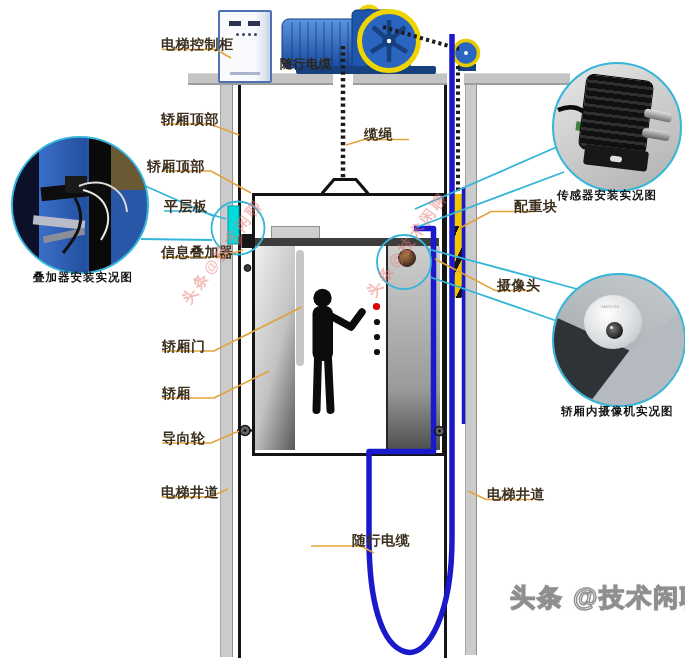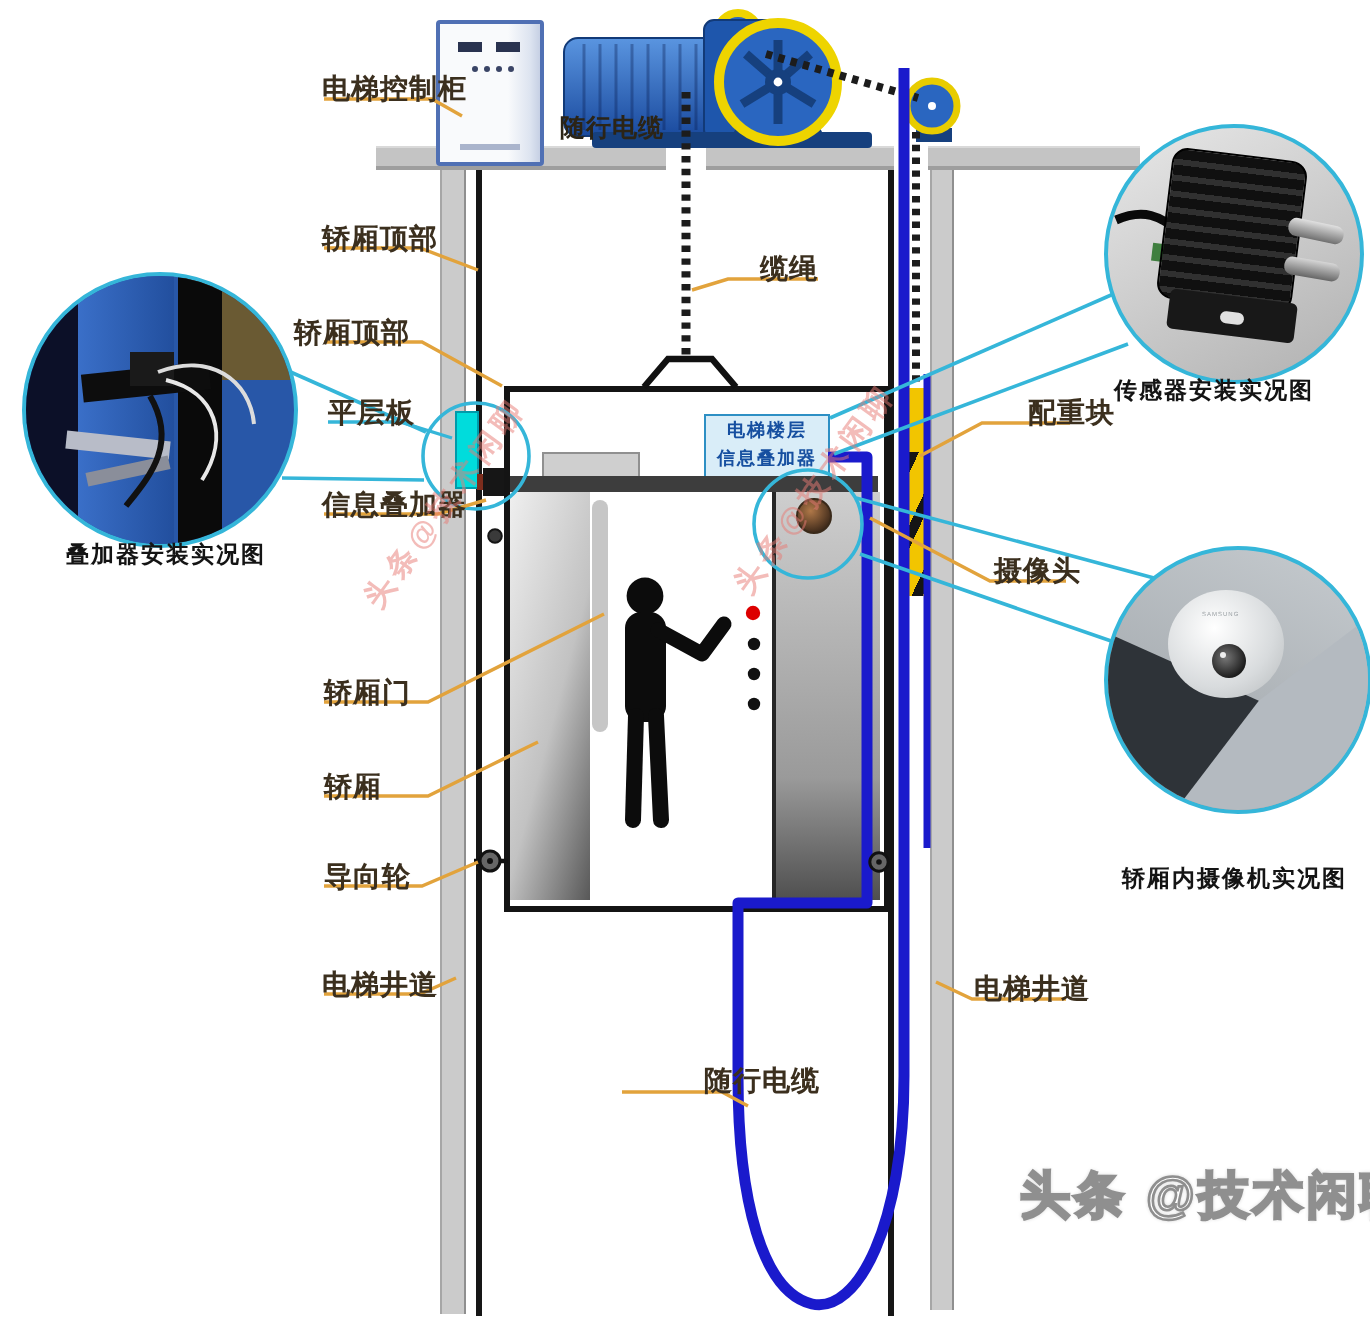--- a/index.html
+++ b/index.html
@@ -66,24 +66,20 @@
     <div class="abs cab-vent" style="left:10px;top:60px;width:30px;height:3px;"></div>
   </div>
 
   <div class="abs" style="left:453.5px;top:194px;width:11px;height:104px;z-index:3;">
     <div class="abs cwt-top" style="left:0;top:0;width:11px;height:32px;"></div>
     <div class="abs cwt-stripes" style="left:0;top:32px;width:11px;height:72px;"></div>
   </div>
 
   <div class="abs car" style="left:252px;top:193px;width:187px;height:257px;z-index:3;"></div>
   <div class="abs operator" style="left:271px;top:226px;width:47px;height:13px;z-index:4;"></div>
-  <div class="abs overlay-box" style="left:352px;top:207px;width:61px;height:31px;z-index:4;">
-    <div>电梯楼层</div>
-    <div>信息叠加器</div>
-  </div>
   <div class="abs ceiling" style="left:255px;top:238px;width:184px;height:8px;z-index:4;"></div>
   <div class="abs doorL" style="left:255px;top:246px;width:40px;height:204px;z-index:4;"></div>
   <div class="abs wallR" style="left:386px;top:246px;width:52px;height:204px;z-index:4;"></div>
   <div class="abs jamb" style="left:296px;top:250px;width:8px;height:116px;z-index:4;"></div>
 
   <svg id="linework" width="685" height="662" viewBox="0 0 685 662">
     <defs>
       <linearGradient id="motorBody" x1="0" y1="0" x2="0" y2="1">
         <stop offset="0" stop-color="#5a95e0"></stop>
           <stop offset="1" stop-color="#1a4a9e"></stop>
@@ -231,29 +227,29 @@
   <div class="abs cap" style="left:557px;top:188px;">传感器安装实况图</div>
 
   <div class="abs photo" style="left:552px;top:273px;width:130px;height:130px;background:linear-gradient(205deg,#c6cbcf,#9aa0a5);">
     <div class="abs" style="left:0;top:0;width:130px;height:130px;background:#b4bac0;clip-path:polygon(58% 58%,100% 26%,100% 100%,22% 100%);"></div>
     <div class="abs" style="left:0;top:0;width:130px;height:130px;background:#2e3338;clip-path:polygon(0% 32%,58% 58%,26% 100%,0% 100%);"></div>
     <div class="abs" style="left:30px;top:20px;width:58px;height:54px;border-radius:50%;background:radial-gradient(circle at 40% 35%,#ffffff,#d8dbdd 60%,#b4b8ba);"></div>
     <div class="abs" style="left:47px;top:30px;font-size:3px;color:#9aa0a4;letter-spacing:0.5px;">SAMSUNG</div>
     <div class="abs" style="left:52px;top:47px;width:17px;height:17px;border-radius:50%;background:radial-gradient(circle at 40% 40%,#777,#1d1d1d 70%);"></div>
     <div class="abs" style="left:56px;top:51px;width:3px;height:3px;border-radius:50%;background:#eee;"></div>
   </div>
-  <div class="abs cap" style="left:561px;top:404px;margin-top:28px;">轿厢内摄像机实况图</div>
+  <div class="abs cap" style="left:561px;top:404px;">轿厢内摄像机实况图</div>
 
   <div class="abs lbl" style="left:161px;top:36px;">电梯控制柜</div>
   <div class="abs lbl" style="left:161px;top:111px;">轿厢顶部</div>
   <div class="abs lbl" style="left:147px;top:158px;">轿厢顶部</div>
   <div class="abs lbl" style="left:164px;top:198px;">平层板</div>
   <div class="abs lbl" style="left:161px;top:244px;">信息叠加器</div>
   <div class="abs lbl" style="left:280px;top:56px;font-size:12.5px;color:#2b2416;">随行电缆</div>
-  <div class="abs lbl" style="left:380px;top:126px;">缆绳</div>
+  <div class="abs lbl" style="left:364px;top:126px;">缆绳</div>
   <div class="abs lbl" style="left:514px;top:198px;">配重块</div>
   <div class="abs lbl" style="left:497px;top:277px;">摄像头</div>
   <div class="abs lbl" style="left:162px;top:338px;text-align:center;">轿厢门</div>
   <div class="abs lbl" style="left:162px;top:385px;">轿厢</div>
   <div class="abs lbl" style="left:162px;top:430px;">导向轮</div>
   <div class="abs lbl" style="left:161px;top:484px;">电梯井道</div>
   <div class="abs lbl" style="left:312px;top:532px;padding-left:40px;">随行电缆</div>
   <div class="abs lbl" style="left:487px;top:486px;">电梯井道</div>
 
   <div class="abs wm-diag" style="left:160px;top:242px;">头条@技术闲聊</div>

